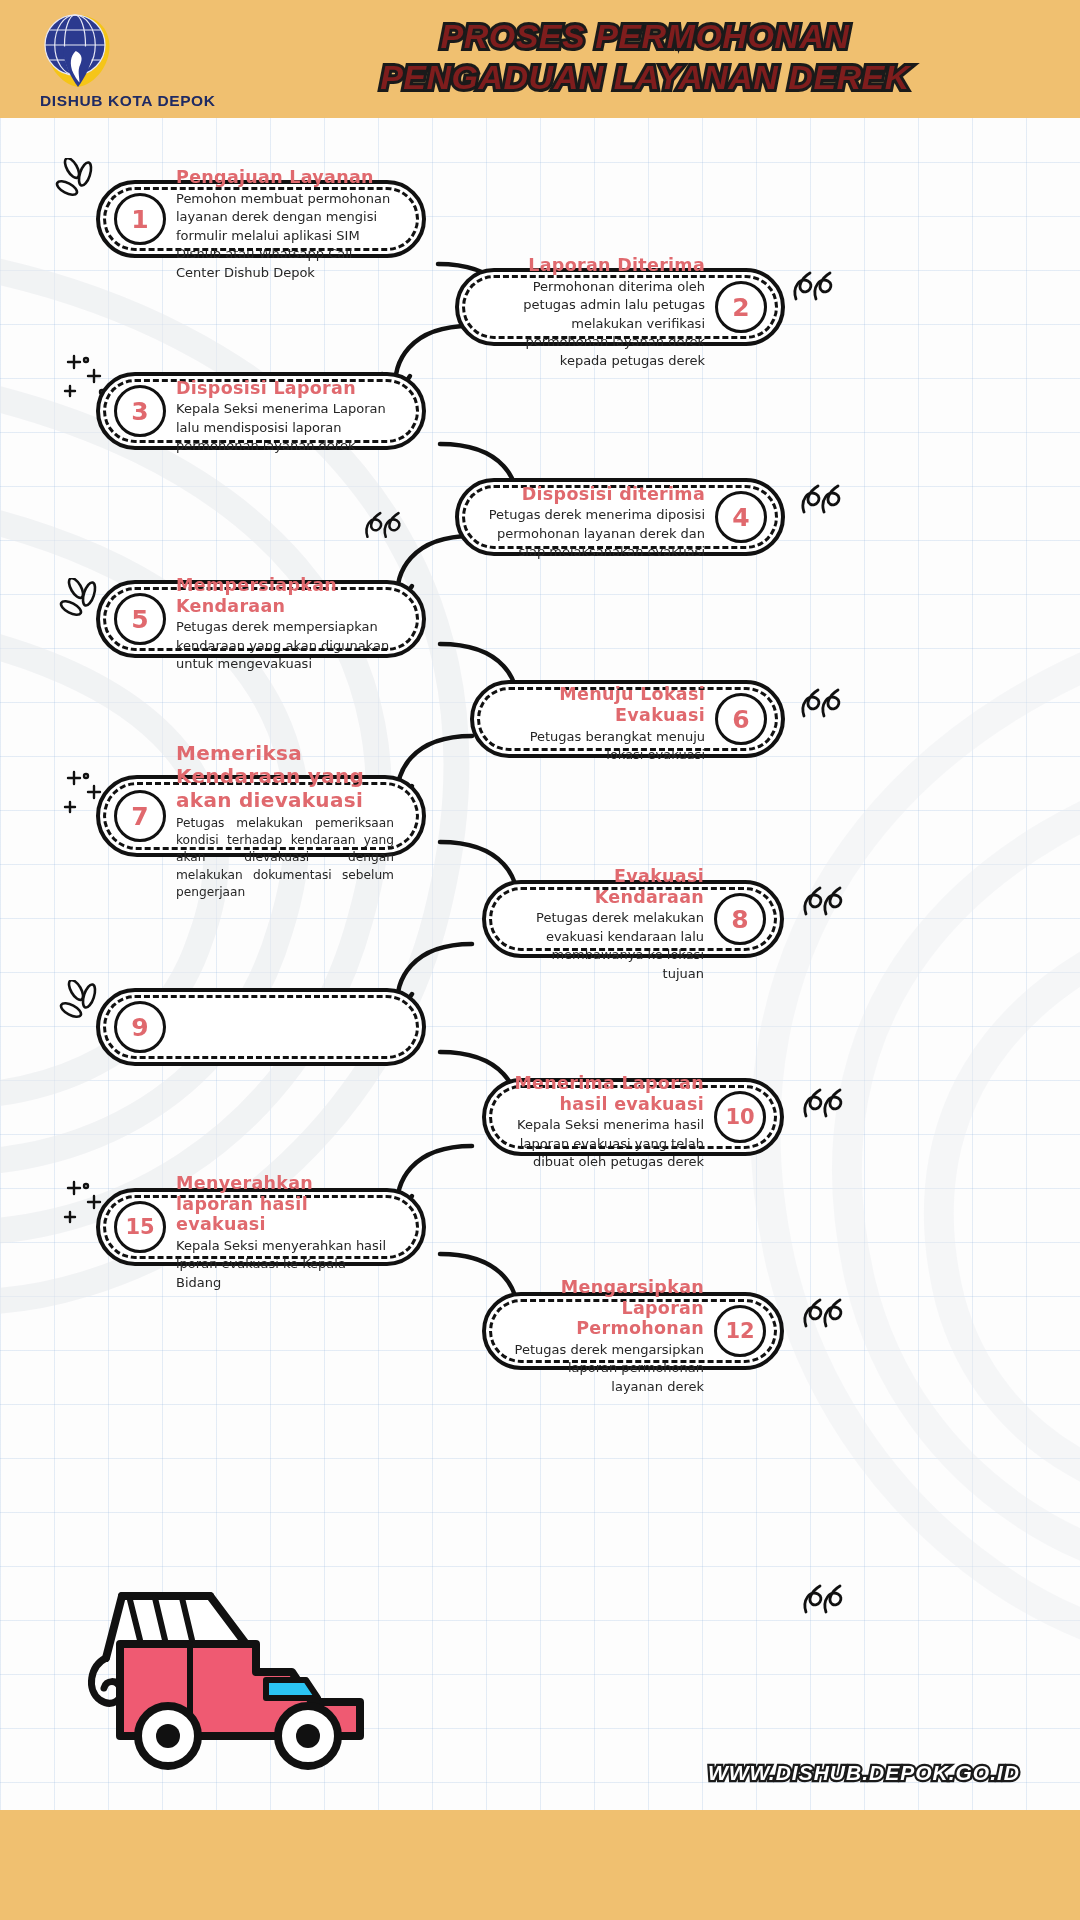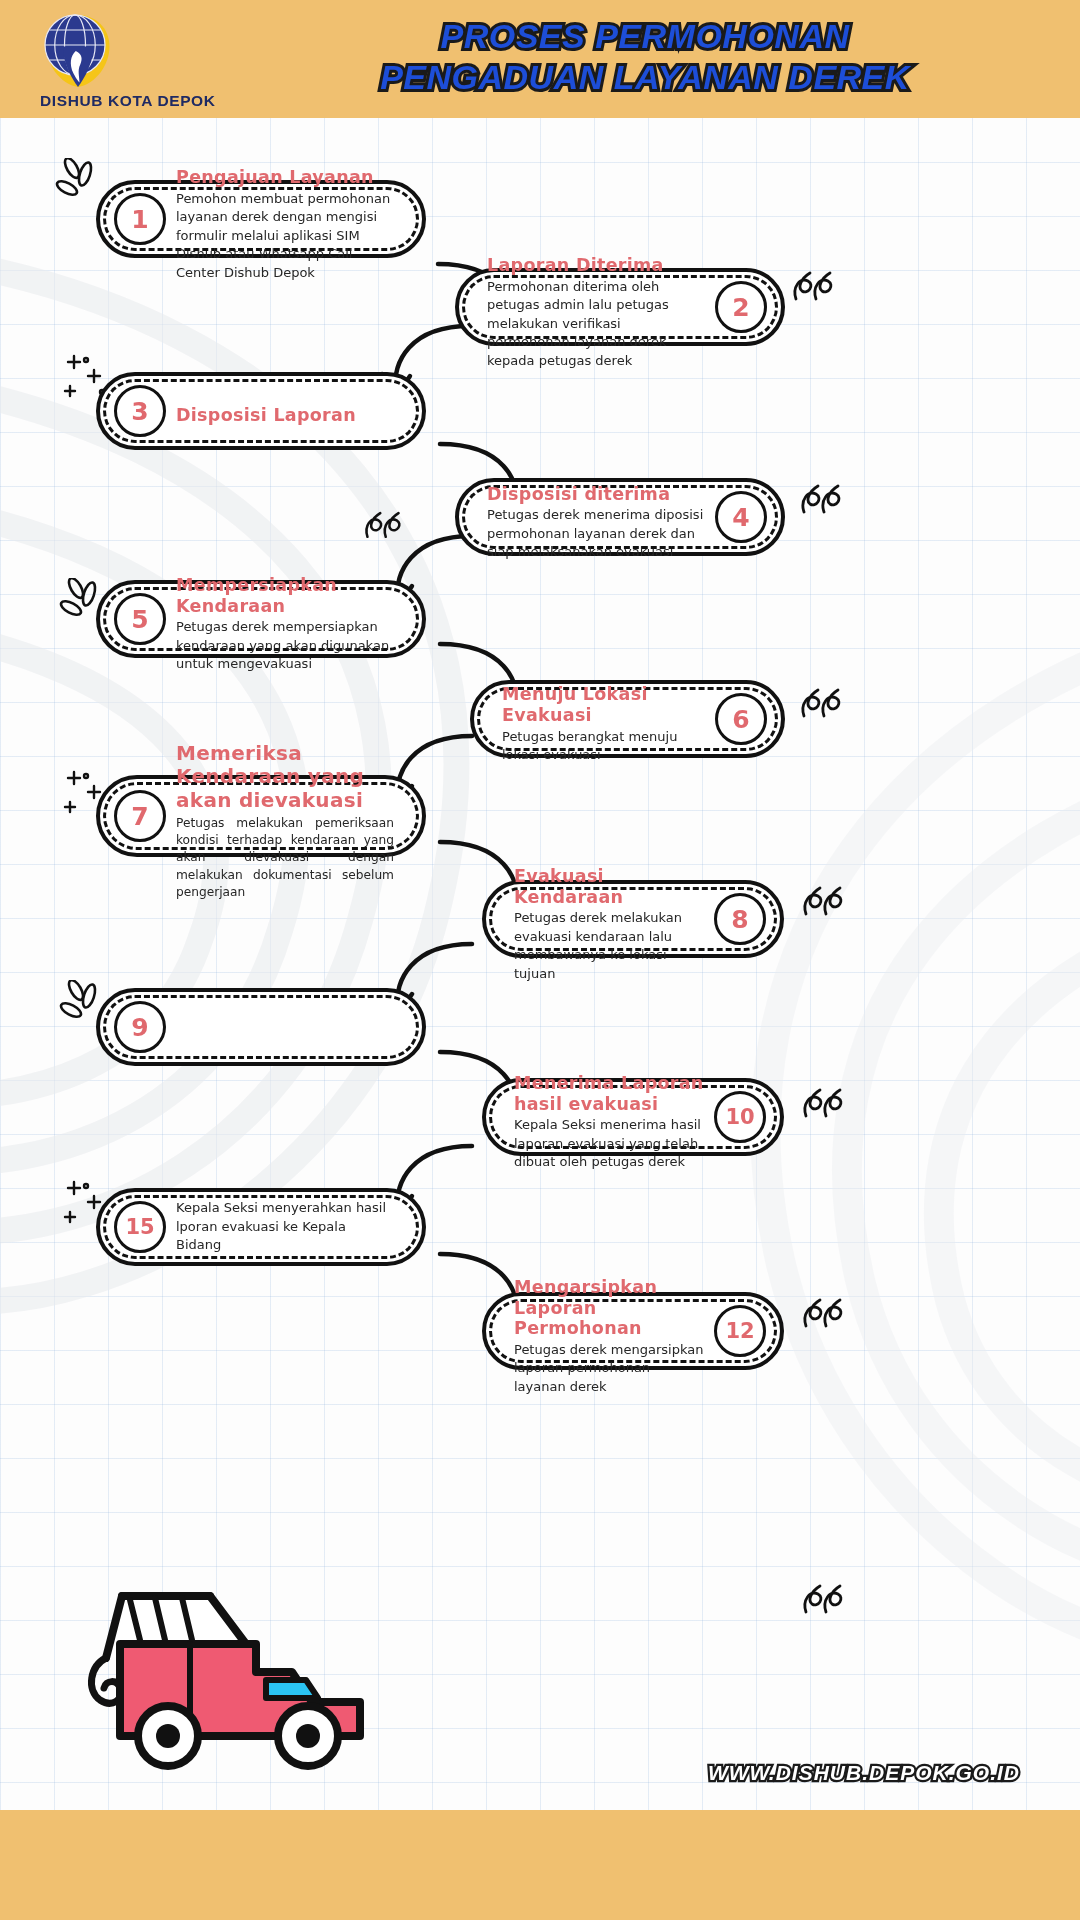--- a/index.html
+++ b/index.html
@@ -83,21 +83,21 @@
     position: absolute;
     left: 250px; top: 16px;
     width: 790px;
     text-align: center;
     font-family: "Liberation Sans", sans-serif;
     font-weight: bold;
     font-style: italic;
     font-size: 34px;
     line-height: 41px;
     letter-spacing: 0.5px;
-    color: #1d4ed8;
+    color: #7f1d1d;
     -webkit-text-stroke: 6px #1a1a1a;
     paint-order: stroke fill;
     text-transform: uppercase;
   }
   #header-title .ln { display: block; }
 
   
   #footer-band {
     position: absolute;
     left: 0; bottom: 0;
@@ -196,21 +196,21 @@
     color: #262626;
     line-height: 1.42;
   }
 
   
   .side-left .card-inner { flex-direction: row; padding-left: 18px; padding-right: 22px; }
   .side-left .card-title, .side-left .card-body { text-align: left; }
 
   
   .side-right .card-inner { flex-direction: row-reverse; padding-right: 18px; padding-left: 22px; }
-  .side-right .card-title, .side-right .card-body { text-align: left; }
+  .side-right .card-title, .side-right .card-body { text-align: right; }
 
   .just .card-body { text-align: justify; }
 
   
   .arrow { position: absolute; z-index: 10; }
 
   
   .doodle { position: absolute; z-index: 11; pointer-events: none; }
 
   
@@ -486,20 +486,21 @@
   </div>
 
   <div class="step side-left" style="left:96px; top:372px; width:330px; height:78px;">
     <div class="card-shell">
       <div class="card-outer"></div>
       <div class="card-dash"></div>
       <div class="card-inner">
         <div class="num-bubble">3</div>
         <div class="card-text">
           <div class="card-title">Disposisi Laporan</div>
+          <div class="card-body">Kepala Seksi menerima Laporan lalu mendisposisi laporan permohonan layanan derek</div>
         </div>
       </div>
     </div>
   </div>
 
   <div class="step side-right" style="left:455px; top:478px; width:330px; height:78px;">
     <div class="card-shell">
       <div class="card-outer"></div>
       <div class="card-dash"></div>
       <div class="card-inner">
@@ -592,20 +593,21 @@
     </div>
   </div>
 
   <div class="step side-left" style="left:96px; top:1188px; width:330px; height:78px;">
     <div class="card-shell">
       <div class="card-outer"></div>
       <div class="card-dash"></div>
       <div class="card-inner">
         <div class="num-bubble num-wide">15</div>
         <div class="card-text">
+          <div class="card-title">Menyerahkan laporan hasil evakuasi</div>
           <div class="card-body">Kepala Seksi menyerahkan hasil lporan evakuasi ke Kepala Bidang</div>
         </div>
       </div>
     </div>
   </div>
 
   <div class="step side-right" style="left:482px; top:1292px; width:302px; height:78px;">
     <div class="card-shell">
       <div class="card-outer"></div>
       <div class="card-dash"></div>

